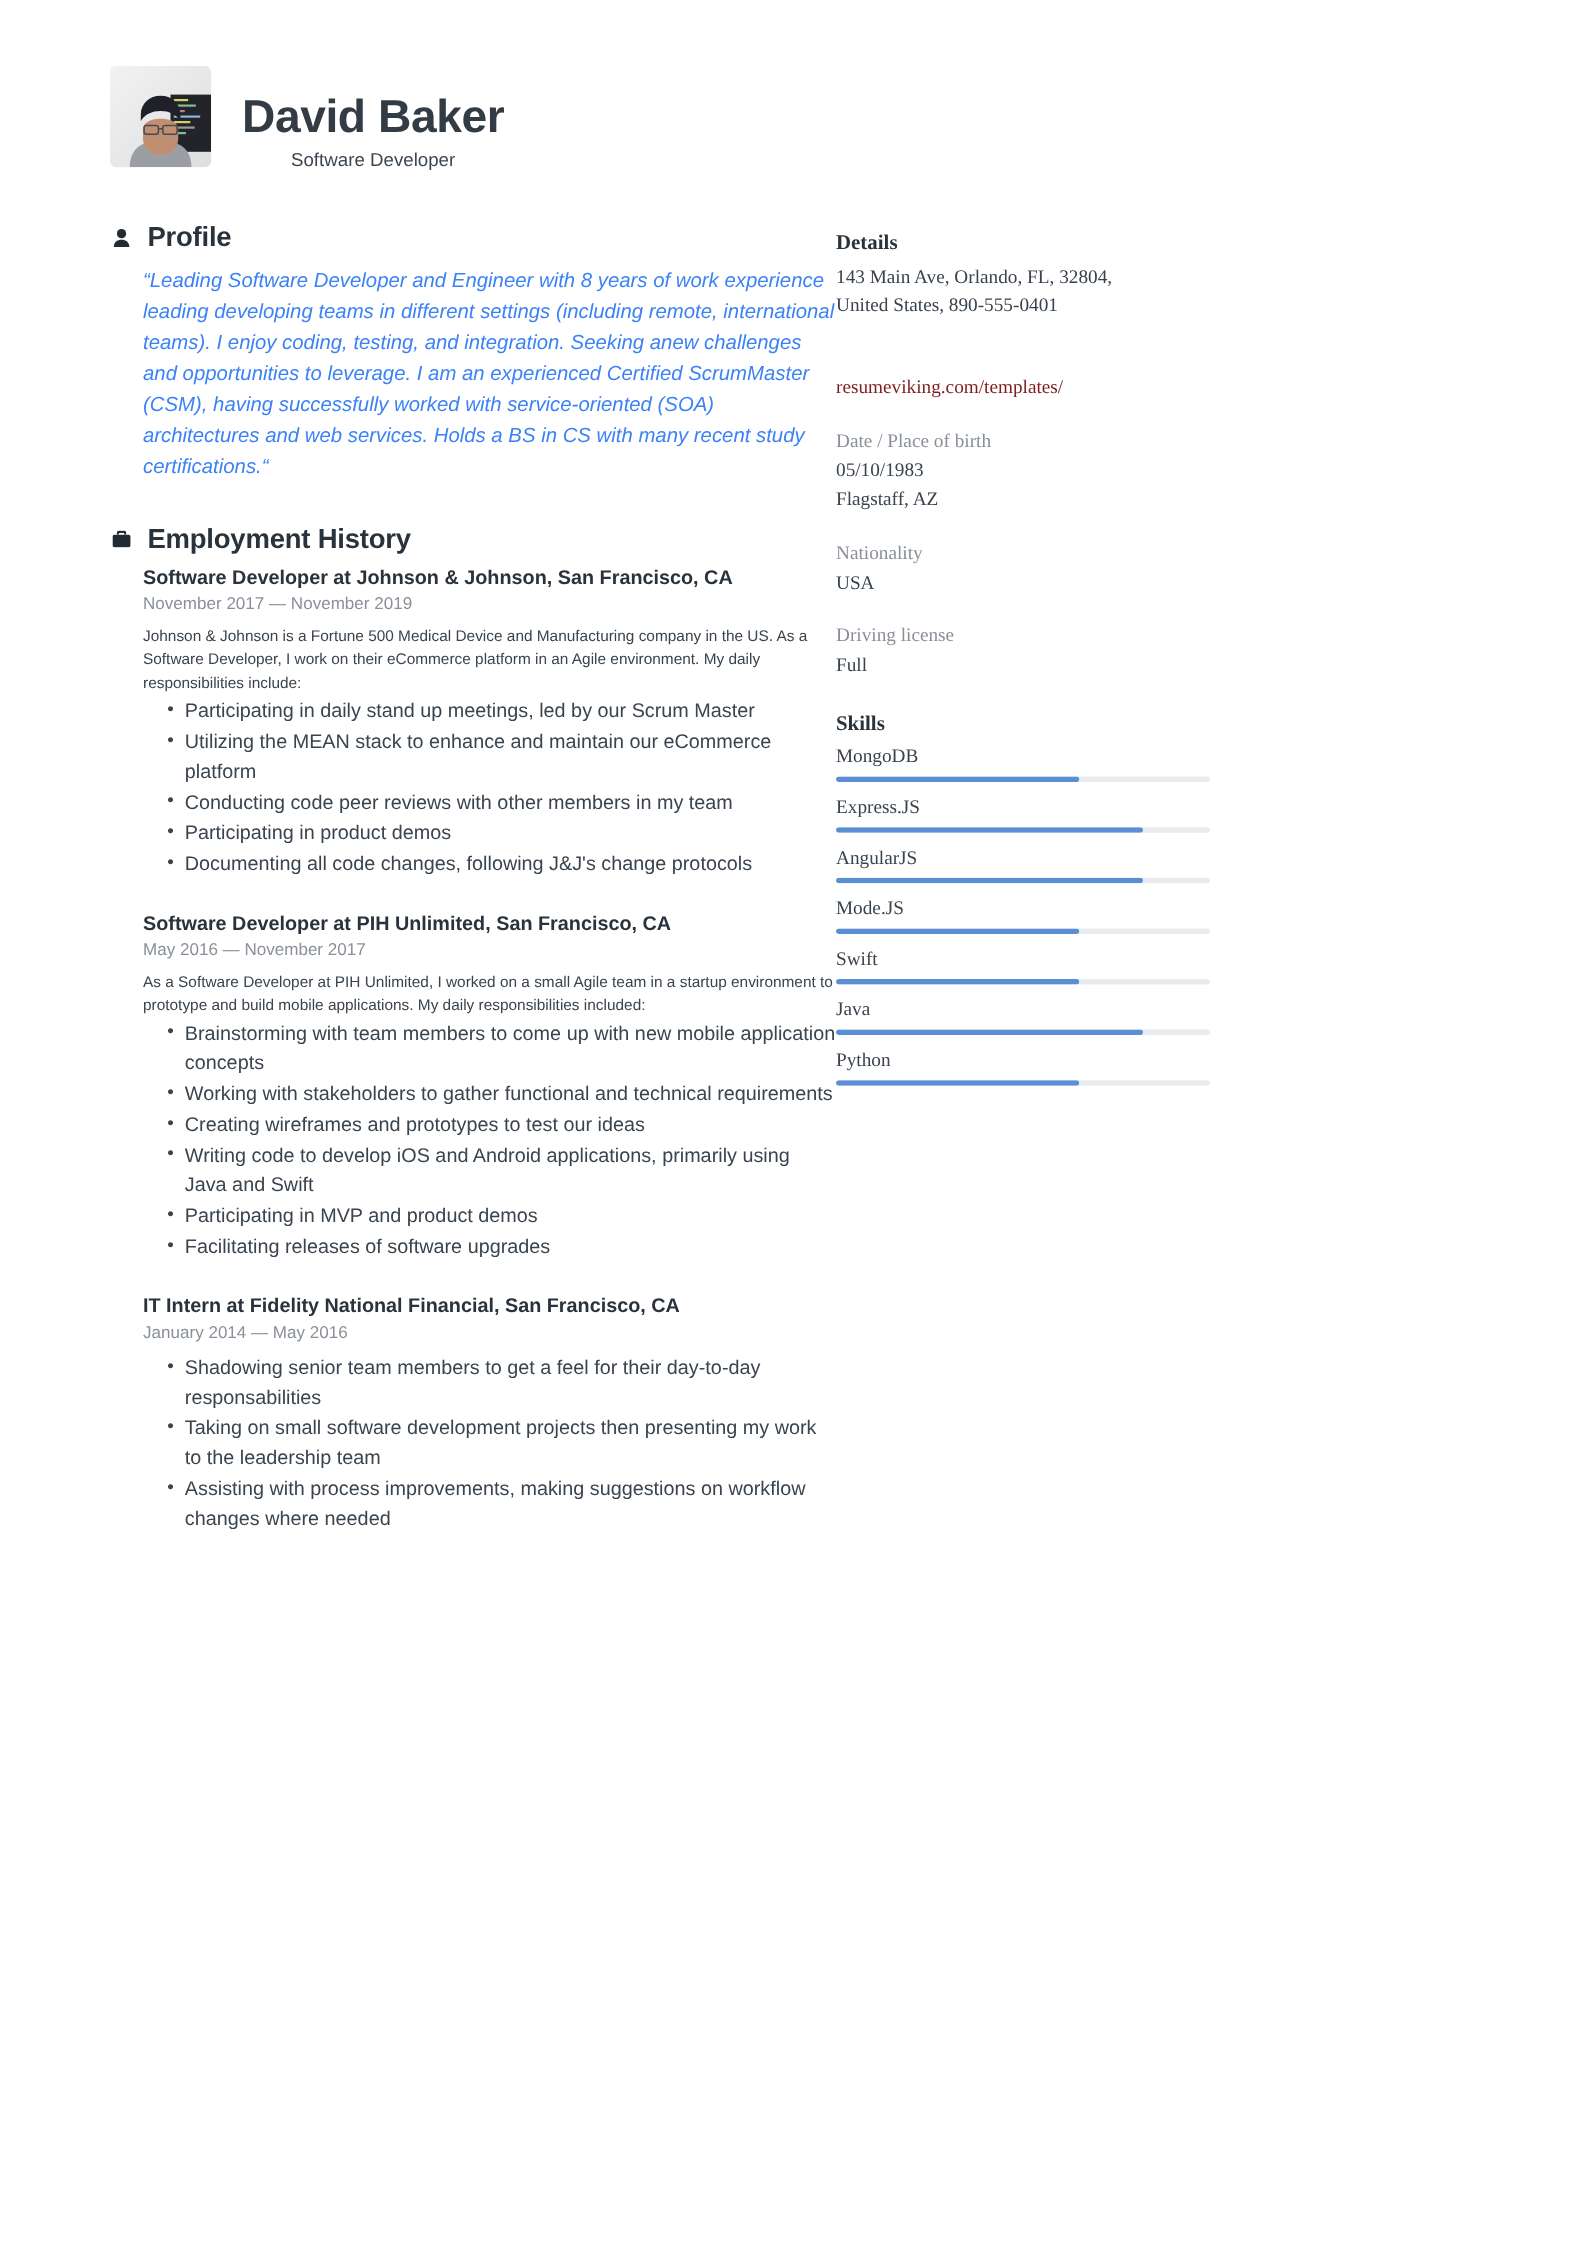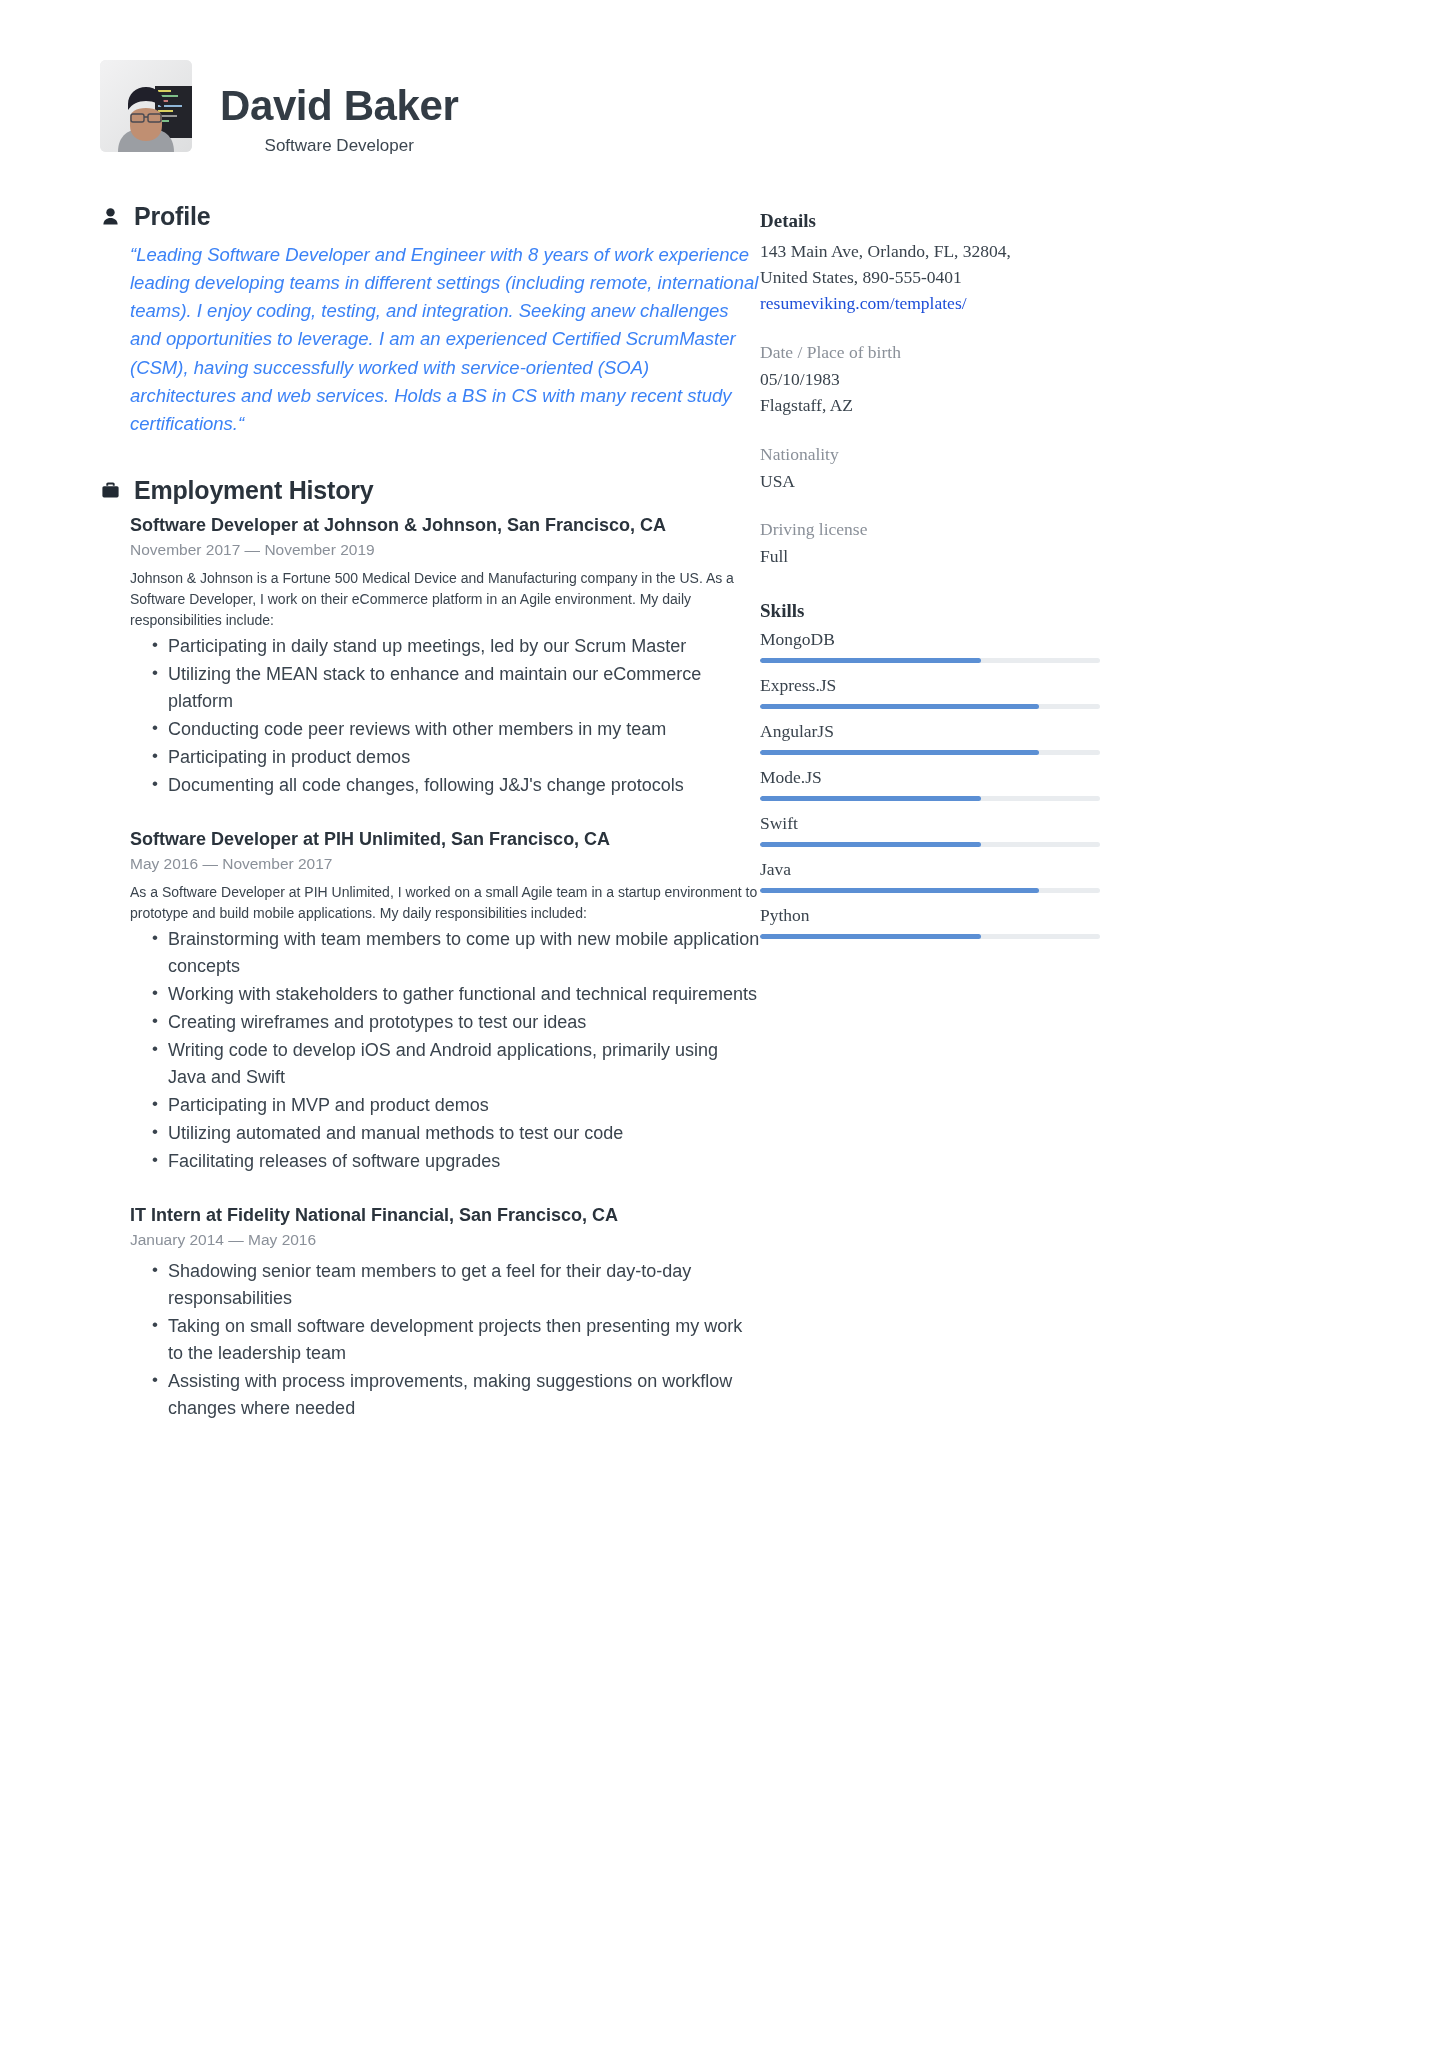--- a/index.html
+++ b/index.html
@@ -141,23 +141,24 @@
     margin-bottom: 7px;
   }
   .side-line {
     font-size: 17.5px;
     line-height: 1.48;
     color: #39434d;
   }
   .side-link {
     font-size: 17.5px;
     line-height: 1.48;
-    color: #1d4ed8;
+    color: #7f1d1d;
     text-decoration: none;
     display: block;
+    margin-top: 48px;
   }
   .side-group { margin-top: 25px; }
   .side-label {
     font-size: 17.5px;
     color: #8a9099;
     margin-bottom: 4px;
   }
   .skills-block { margin-top: 30px; }
   .skill { margin-bottom: 12px; }
   .skill-name {
@@ -256,21 +257,20 @@
           <div class="job">
             <div class="job-head">Software Developer at  PIH Unlimited, San Francisco, CA</div>
             <div class="job-dates">May 2016 — November 2017</div>
             <div class="job-desc">As a Software Developer at PIH Unlimited, I worked on a small Agile team in a startup environment to prototype and build mobile applications. My daily responsibilities included:</div>
             <ul class="job-bullets">
               <li>Brainstorming with team members to come up with new mobile application concepts</li>
               <li>Working with stakeholders to gather functional and technical requirements</li>
               <li>Creating wireframes and prototypes to test our ideas</li>
               <li>Writing code to develop iOS and Android applications, primarily using Java and Swift</li>
               <li>Participating in MVP and product demos</li>
-              <li>Utilizing automated and manual methods to test our code</li>
               <li>Facilitating releases of software upgrades</li>
             </ul>
           </div>
           <div class="job">
             <div class="job-head">IT Intern at  Fidelity National Financial, San Francisco, CA</div>
             <div class="job-dates">January 2014 — May 2016</div>
             <ul class="job-bullets">
               <li>Shadowing senior team members to get a feel for their day-to-day responsabilities</li>
               <li>Taking on small software development projects then presenting my work to the leadership team</li>
               <li>Assisting with process improvements, making suggestions on workflow changes where needed</li>

